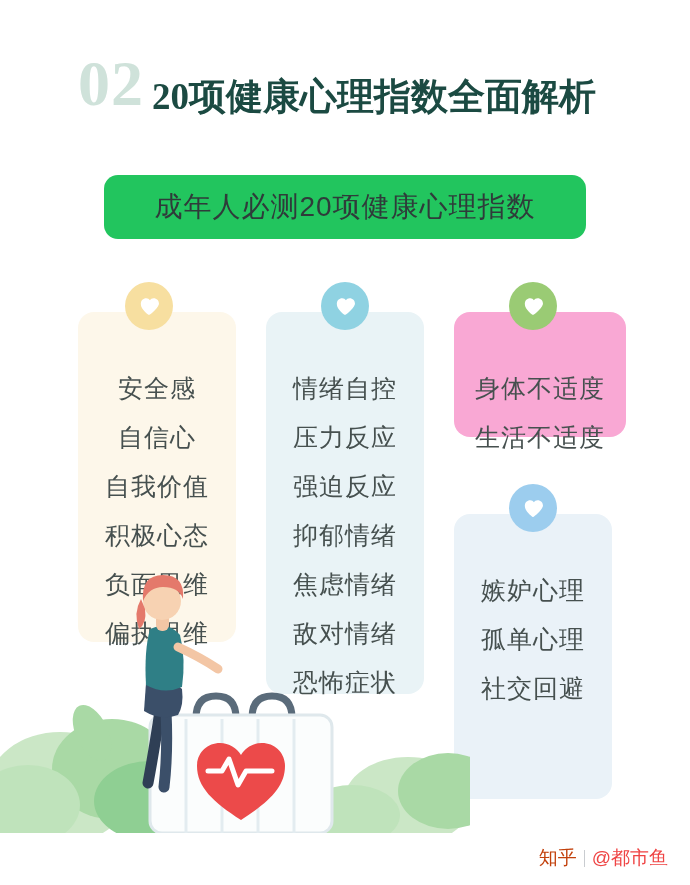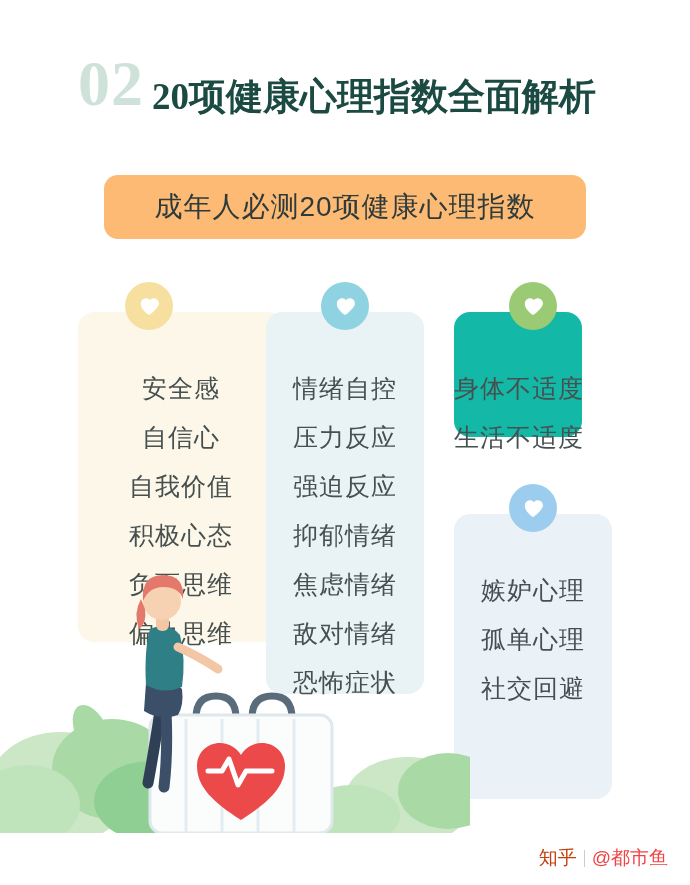--- a/index.html
+++ b/index.html
@@ -54,21 +54,21 @@
     white-space: nowrap;
   }
 
   
   .subtitle-pill {
     position: absolute;
     top: 175px;
     left: 104px;
     width: 482px;
     height: 64px;
-    background: #fdba74;
+    background: #22c55e;
     border-radius: 14px;
     display: flex;
     align-items: center;
     justify-content: center;
   }
   .subtitle-text {
     font-size: 28px;
     color: #2f3b3a;
     letter-spacing: 1px;
     font-family: "Liberation Sans", sans-serif;
@@ -113,43 +113,42 @@
   }
   .badge svg { display: block; }
 
   
   #card-1 {
     left: 78px;
     top: 30px;
     width: 158px;
     height: 330px;
     background: #fdf7ea;
-    padding-left: 48px;
   }
   #badge-1 { left: 125px; top: 0px; background: #f7dfa0; }
   #card-1 .card-list { top: 52px; }
 
   
   #card-2 {
     left: 266px;
     top: 30px;
     width: 158px;
     height: 382px;
     background: #e9f3f6;
   }
   #badge-2 { left: 321px; top: 0px; background: #8fd2e2; }
   #card-2 .card-list { top: 52px; }
 
   
   #card-3 {
     left: 454px;
     top: 30px;
-    width: 128px;
+    width: 172px;
     height: 125px;
-    background: #14b8a6;
+    background: #f9a8d4;
   }
   #badge-3 { left: 509px; top: 0px; background: #9acb74; }
   #card-3 .card-list { top: 52px; }
 
   
   #card-4 {
     left: 454px;
     top: 232px;
     width: 158px;
     height: 285px;

